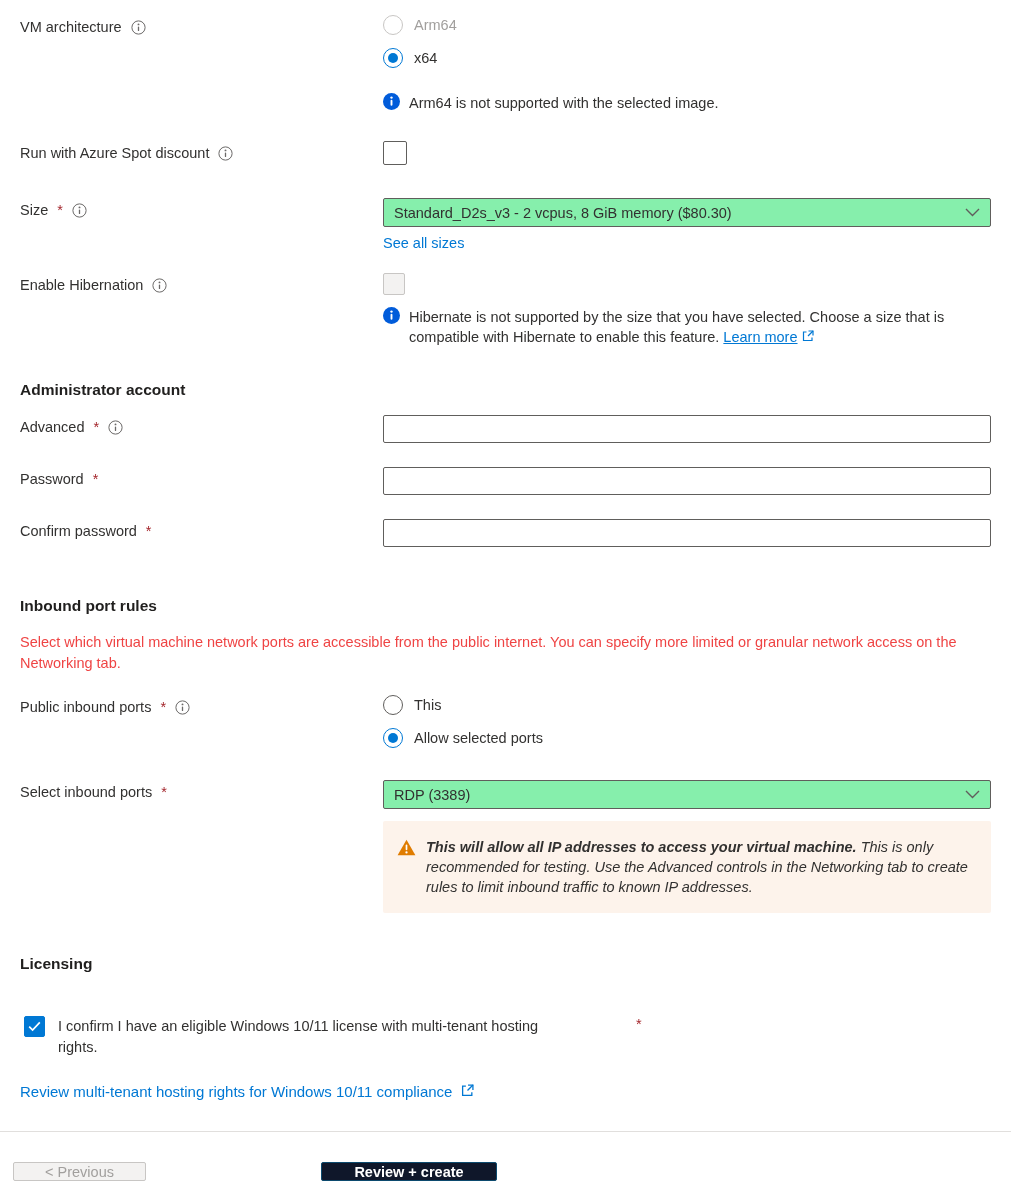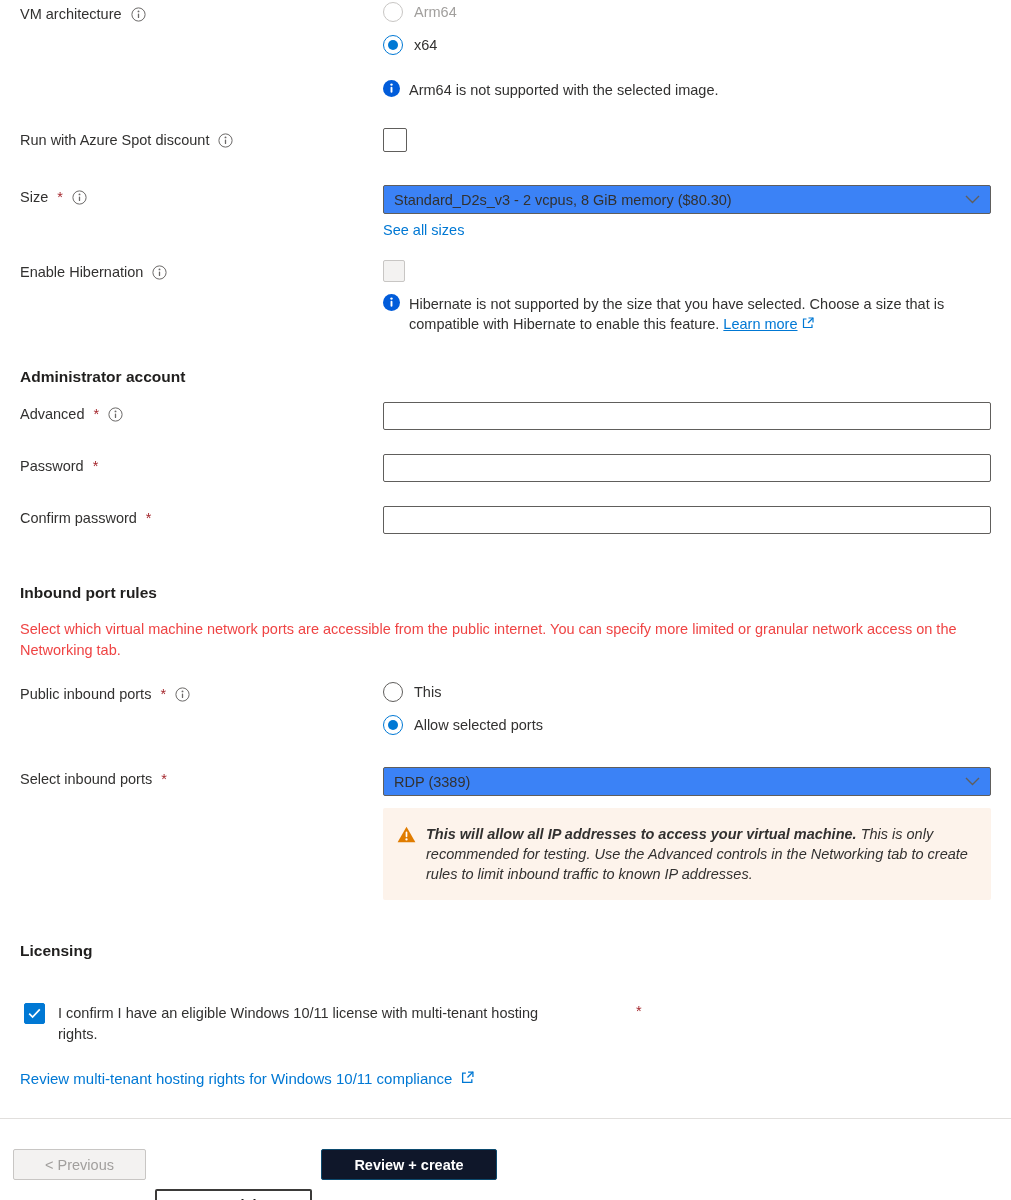--- a/index.html
+++ b/index.html
@@ -5,21 +5,21 @@
   * { box-sizing: border-box; margin: 0; padding: 0; }
   html, body { width: 1011px; background: #ffffff; }
   body {
     font-family: "Liberation Sans", "DejaVu Sans", sans-serif;
     font-size: 14.5px;
     color: #323130;
     width: 1011px;
     height: 1200px;
     overflow: hidden;
   }
-  .page { width: 1011px; padding: 2px 20px 0 20px; }
+  .page { width: 1011px; padding: 15px 20px 0 20px; }
 
   .form-row { display: flex; align-items: flex-start; }
   .label-col {
     width: 327px; flex-shrink: 0;
     display: flex; align-items: center; gap: 7px;
     padding-top: 4px;
     font-size: 14.5px; color: #323130;
   }
   .control-col { flex: 1 1 auto; max-width: 638px; margin-left: 36px; }
 
@@ -59,21 +59,21 @@
   .plain-link { color: #0078D4; text-decoration: none; cursor: pointer; }
 
   
   .text-input {
     width: 100%; height: 28px; border: 1px solid #605E5C; border-radius: 2px;
     background: #fff; font-family: inherit; font-size: 14.5px; padding: 0 8px; color: #323130;
     outline: none;
   }
   .dropdown {
     width: 100%; height: 29px; border: 1px solid #605E5C; border-radius: 2px;
-    background: #3b82f6; display: flex; align-items: center; justify-content: space-between;
+    background: #86efac; display: flex; align-items: center; justify-content: space-between;
     padding: 0 10px; cursor: pointer; font-size: 14.5px; color: #323130;
   }
 
   
   .section-heading { font-size: 15.5px; font-weight: 700; color: #201F1E; }
   .section-desc { font-size: 14.5px; line-height: 21px; color: #ef4444; max-width: 955px; }
 
   
   .warning-box {
     background: #FDF3EB; border-radius: 2px;
@@ -85,21 +85,21 @@
   .warning-text b { font-weight: 700; }
 
   
   .license-row { display: flex; align-items: flex-start; gap: 13px; }
   .license-text { font-size: 14.5px; line-height: 21px; max-width: 505px; }
 
   
   .footer-divider { border: none; border-top: 1px solid #E1DFDD; margin: 0; }
   .footer-buttons { display: flex; gap: 9px; padding: 30px 0 0 13px; }
   .btn {
-    font-family: inherit; font-size: 14.5px; height: 31px; padding: 0 18px;
+    font-family: inherit; font-size: 14.5px; height: 19px; padding: 0 18px;
     border-radius: 2px; cursor: pointer; display: inline-flex; align-items: center; justify-content: center;
   }
   .btn-disabled { background: #F3F2F1; color: #A19F9D; border: 1px solid #C8C6C4; cursor: default; min-width: 133px; }
   .btn-secondary { background: #ffffff; color: #201F1E; border: 2px solid #3B3A39; font-weight: 700; min-width: 157px; margin-top: 40px; }
   .btn-primary { background: #0f172a; color: #ffffff; border: 1px solid #0c4a6e; font-weight: 700; min-width: 176px; }
 
   .mt-arch { margin-top: 0; }
   .spacer { flex-shrink: 0; }
 </style>
 </head>

